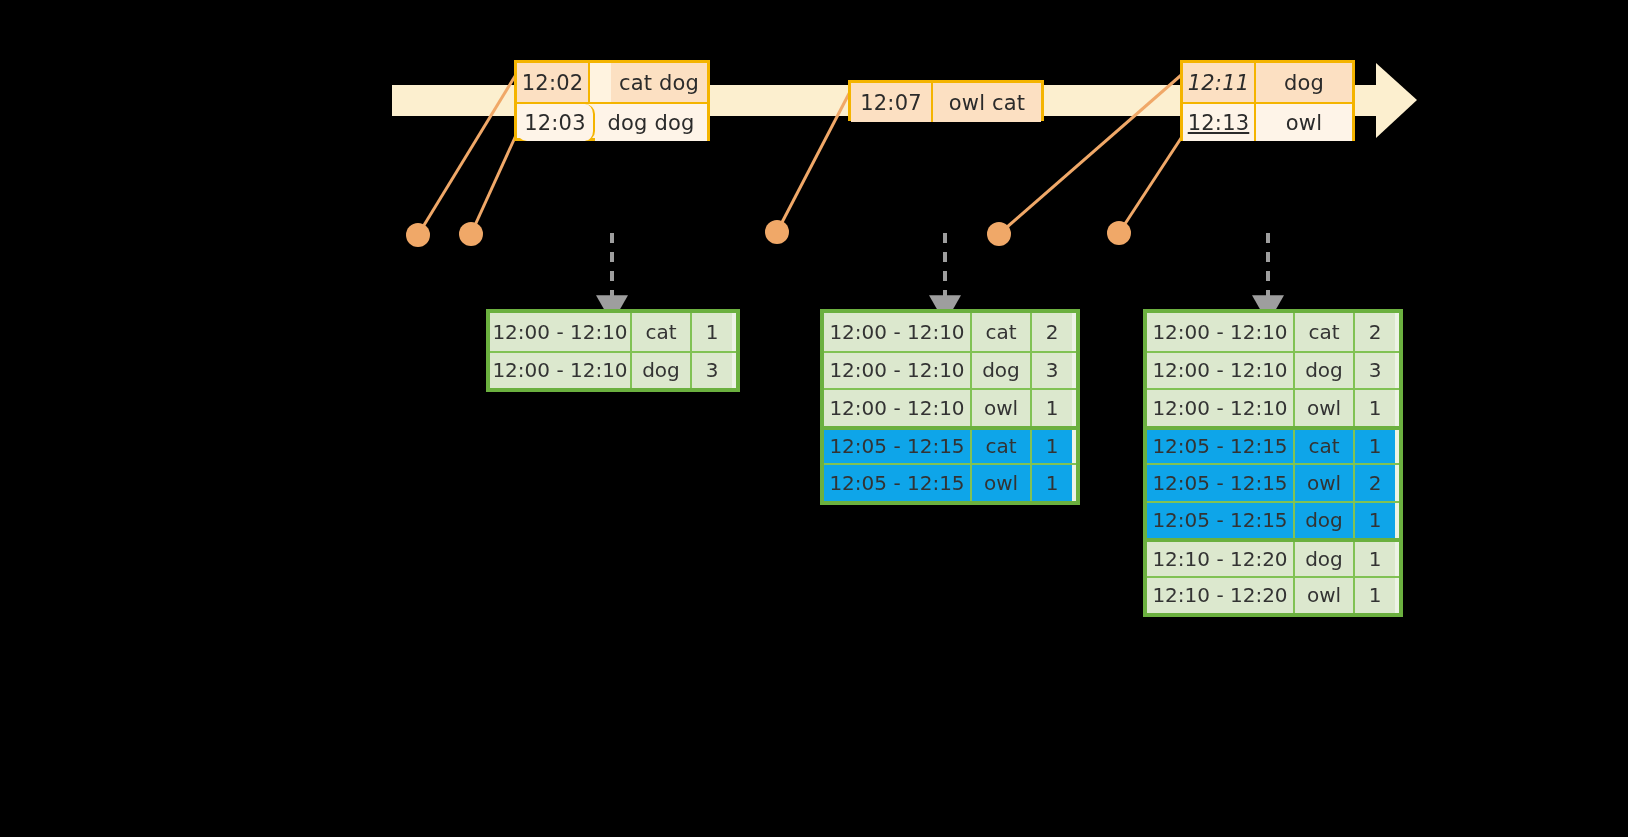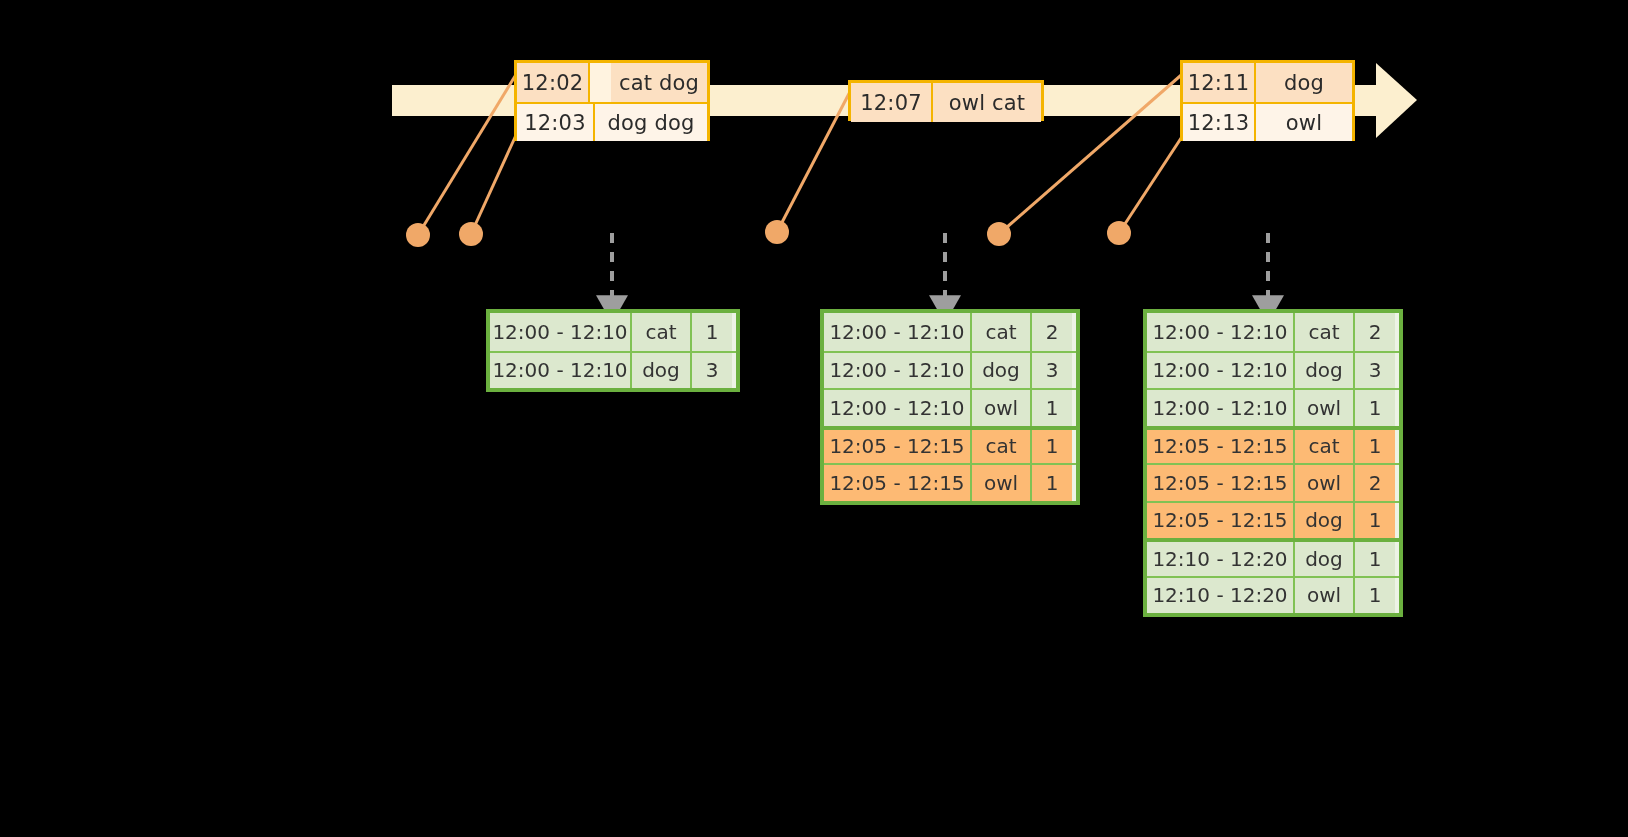--- a/index.html
+++ b/index.html
@@ -72,21 +72,21 @@
     height: 37.5px;
     box-sizing: border-box;
   }
   .res-row + .res-row {
     border-top: 2px solid #81C254;
   }
   .res-row.group-end + .res-row {
     border-top: 4px solid #6BB03F;
   }
   .res-row.shade-dark .rcell { background: #DCE8CE; }
-  .res-row.shade-light .rcell { background: #fdba74; }
+  .res-row.shade-light .rcell { background: #0ea5e9; }
   .rcell {
     display: flex;
     align-items: center;
     justify-content: center;
     box-sizing: border-box;
     color: #333333;
     font-size: 20px;
   }
   .rcell.window { border-right: 2px solid #81C254; }
   .rcell.key    { border-right: 2px solid #81C254; }
@@ -130,39 +130,39 @@
         <line x1="1256" y1="233" x2="1256" y2="308" stroke="#9E9E9E" stroke-width="4" stroke-dasharray="10,9" marker-end="url(#dashArrow)"></line>
       </g>
   </svg>
 
   <div class="event-group" style="left:502px; top:60px; width:196px; height:81px;">
     <div class="event-row shade-dark">
       <div class="cell time" style="width:82px;">12:02</div>
       <div class="cell payload" style="width:108px;margin-left:21px;">cat dog</div>
     </div>
     <div class="event-row shade-light">
-      <div class="cell time" style="width:80px;">12:03</div>
+      <div class="cell time" style="width:80px;border-radius:10px;">12:03</div>
       <div class="cell payload" style="width:115px;text-align:right;">dog dog</div>
     </div>
   </div>
 
   <div class="event-group" style="left:836px; top:80px; width:196px; height:41px;">
     <div class="event-row shade-dark">
       <div class="cell time" style="width:82px;">12:07</div>
       <div class="cell payload" style="width:108px;">owl cat</div>
     </div>
   </div>
 
   <div class="event-group" style="left:1168px; top:60px; width:175px; height:81px;">
     <div class="event-row shade-dark">
-      <div class="cell time" style="width:73px;">12:11</div>
+      <div class="cell time" style="width:73px;font-style:italic;">12:11</div>
       <div class="cell payload" style="width:96px;">dog</div>
     </div>
     <div class="event-row shade-light">
-      <div class="cell time" style="width:73px;">12:13</div>
+      <div class="cell time" style="width:73px;text-decoration:underline;">12:13</div>
       <div class="cell payload" style="width:96px;">owl</div>
     </div>
   </div>
 
   <div class="result-table" id="result-table-1" style="left: 474px; top: 309px; width: 254px;">
       <div class="res-row shade-dark">
         <div class="rcell window" style="width: 142px;">12:00 - 12:10</div>
         <div class="rcell key" style="width: 60px;">cat</div>
         <div class="rcell count" style="width: 40px;">1</div>
       </div>

